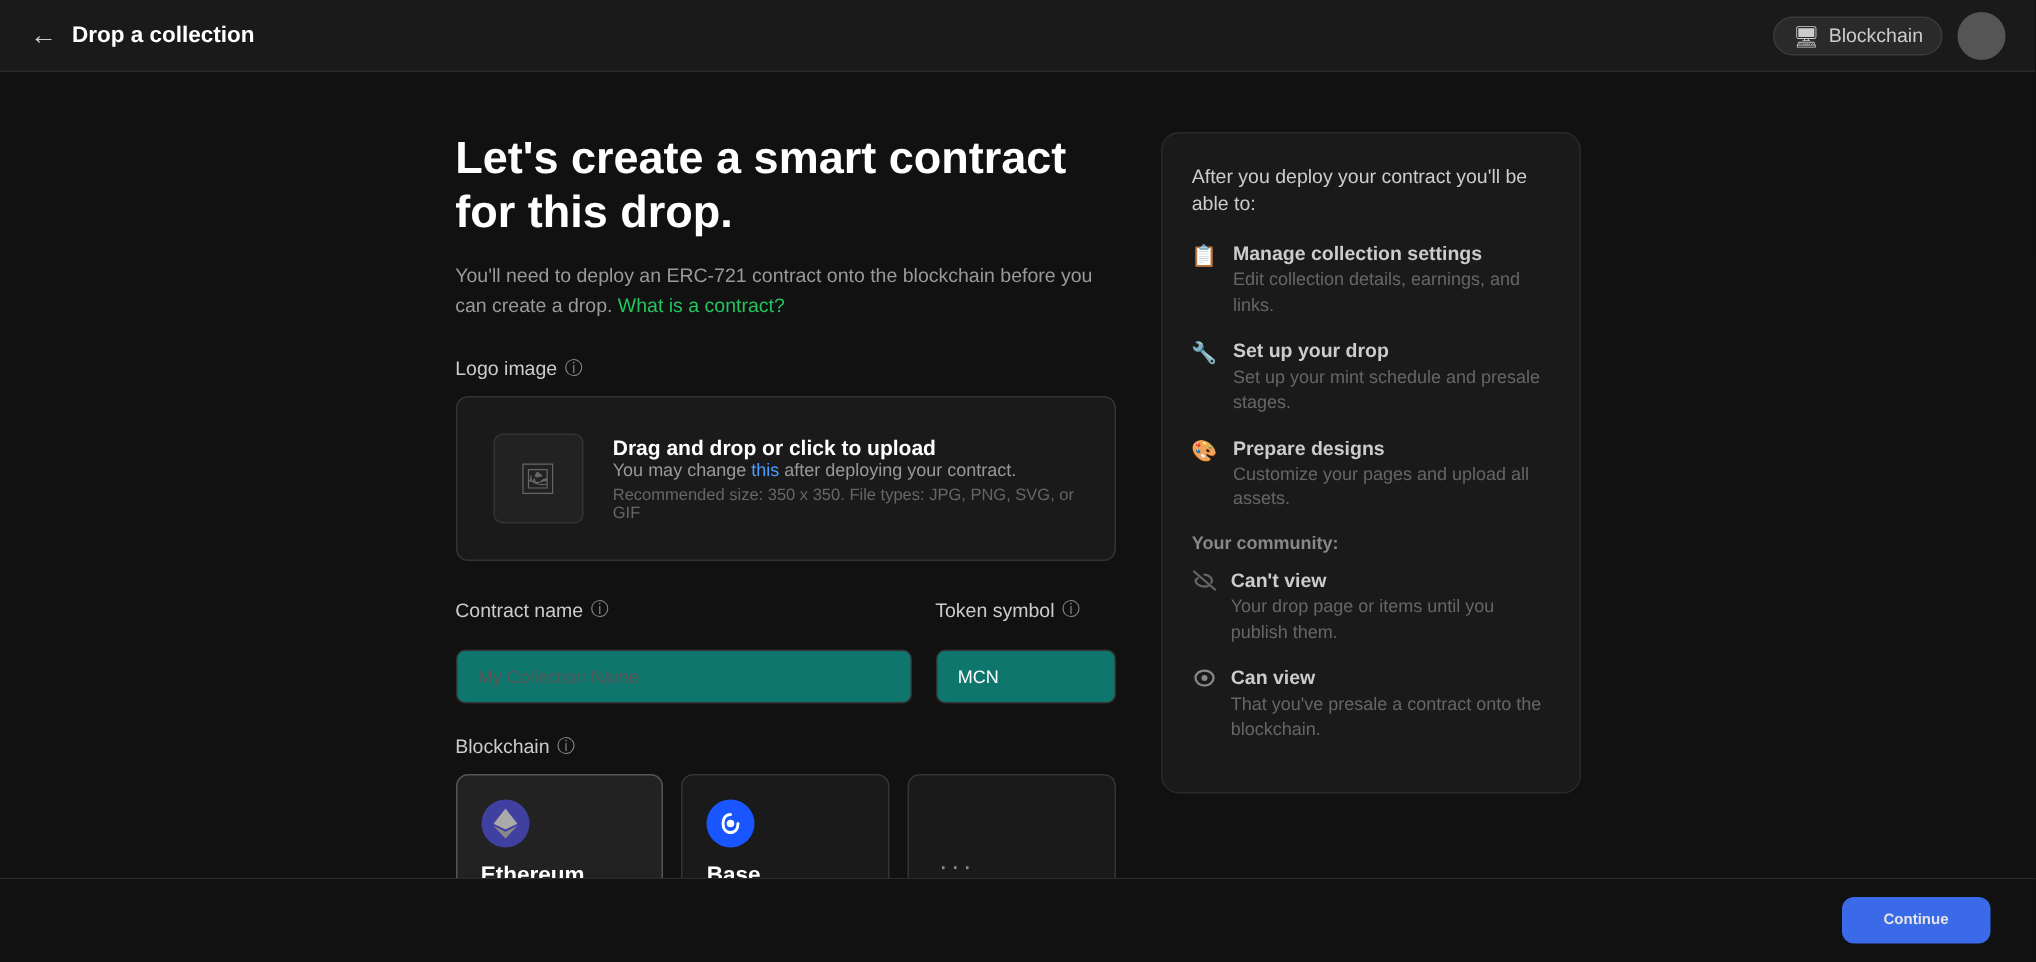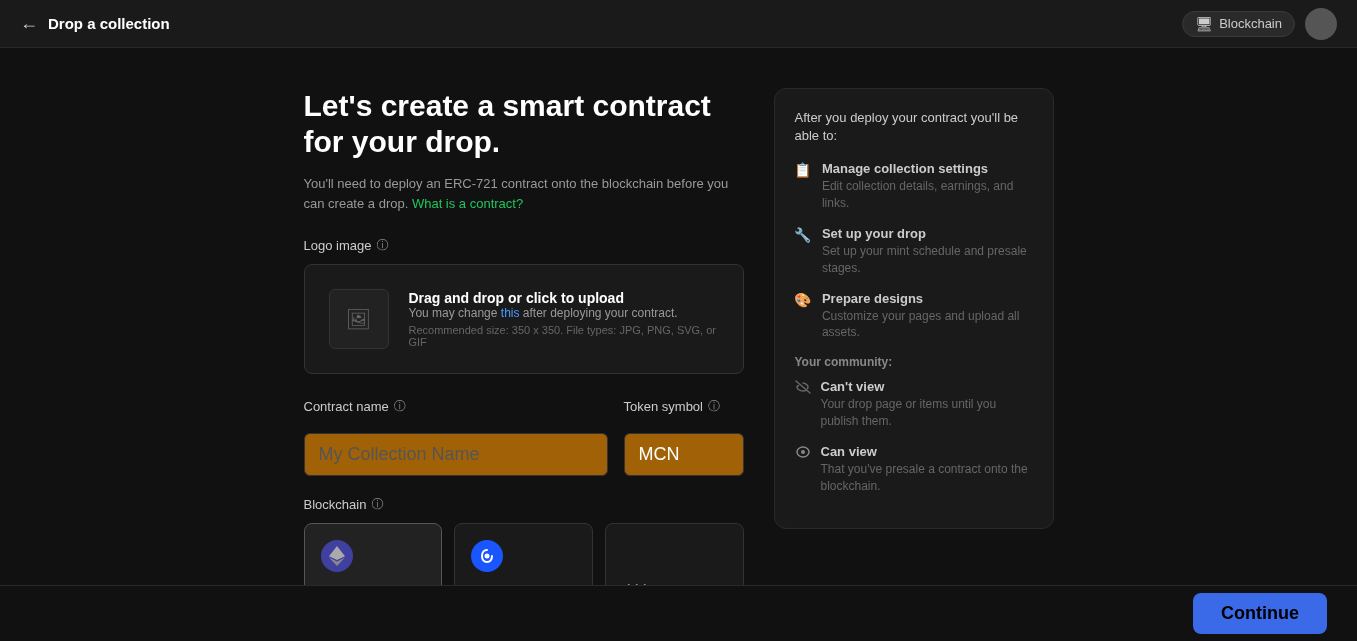--- a/index.html
+++ b/index.html
@@ -162,26 +162,26 @@
       margin-bottom: 20px;
     }
     .field-group {
       display: flex;
       flex-direction: column;
       gap: 8px;
     }
     .field-group.contract-name { flex: 1; }
     .field-group.token-symbol { width: 120px; }
     .field-input {
-      background: #a16207;
+      background: #0f766e;
       border: 1px solid #333;
       border-radius: 6px;
       padding: 10px 14px;
       color: #ffffff;
-      font-size: 18px;
+      font-size: 12px;
       outline: none;
       width: 100%;
     }
     .field-input::placeholder { color: #555; }
 
     
     .blockchain-section { margin-bottom: 20px; }
     .blockchain-options {
       display: flex;
       gap: 12px;
@@ -315,25 +315,25 @@
       height: 56px;
       background: #111111;
       border-top: 1px solid #2a2a2a;
       display: flex;
       align-items: center;
       justify-content: flex-end;
       padding: 0 30px;
     }
     .continue-btn {
       background: #3a6ae8;
-      color: #000000;
+      color: #e5e5e5;
       border: none;
       border-radius: 8px;
       padding: 10px 28px;
-      font-size: 18px;
+      font-size: 10px;
       font-weight: 600;
       cursor: pointer;
     }
 
     
     .strikethrough {
       text-decoration: line-through;
     }
   </style>
 </head>
@@ -350,21 +350,21 @@
       <span>Blockchain</span>
     </div>
     <div class="avatar"></div>
   </div>
 </div>
 
 <div class="main-content">
 
   <div class="form-area">
 
-    <h1 class="page-title">Let's create a smart contract for your drop.</h1>
+    <h1 class="page-title">Let's create a smart contract for this drop.</h1>
 
     <p class="subtitle">
       <span>You'll need to deploy an ERC-721 contract onto the blockchain <span class="strikethrough"></span>before you can create a drop. </span>
       <a href="#">What is a contract?</a>
     </p>
 
     <div class="section-label">
       <span>Logo image</span>
       <span class="info-icon">ⓘ</span>
     </div>

